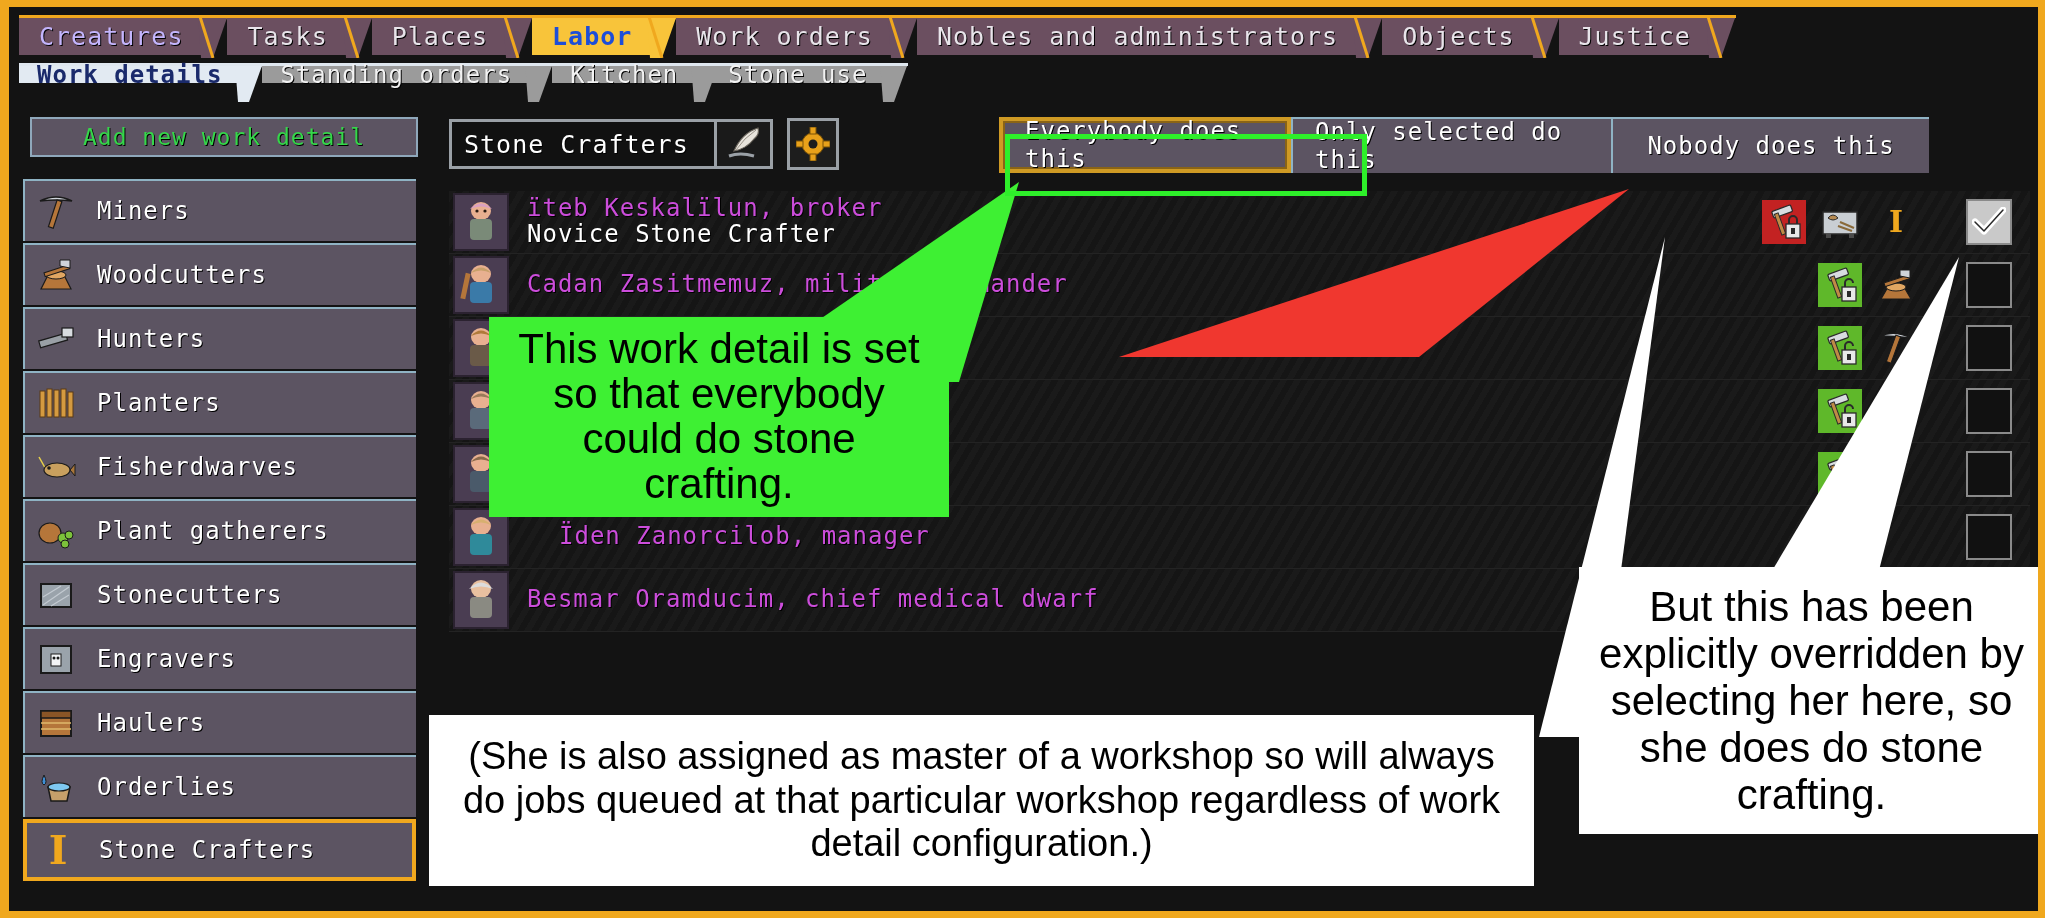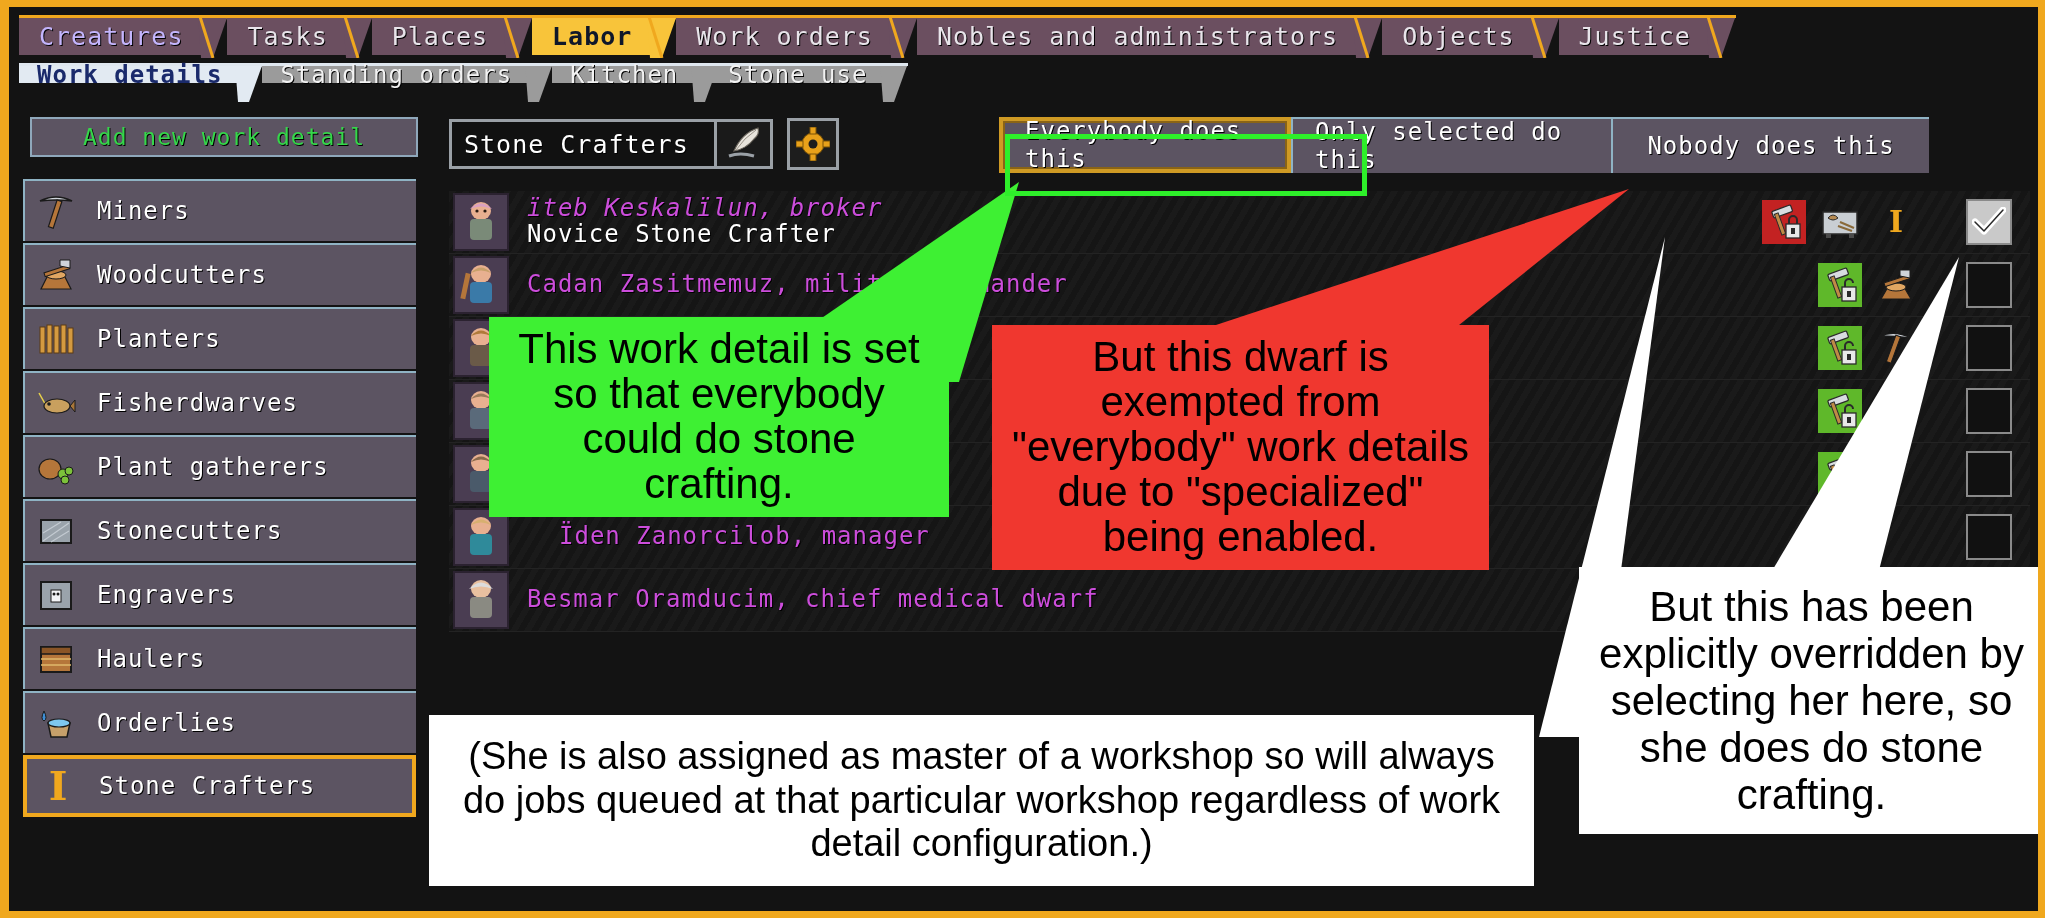--- a/index.html
+++ b/index.html
@@ -46,21 +46,21 @@
     border-left: 26px solid #6b4f60;
     border-top: 0 solid transparent;
     border-bottom: 40px solid transparent;
     z-index: -1;
   }
   .tab1 .notch {
     position: absolute; right: -27px; top: -3px;
     width: 30px; height: 43px;
     z-index: 3; pointer-events: none;
   }
-  .tab1.sel { background: #f8c43a; color: #0f172a; text-shadow: none; font-weight: bold;}
+  .tab1.sel { background: #f8c43a; color: #1d4ed8; text-shadow: none; font-weight: bold;}
   .tab1.sel::after { border-left-color: #f8c43a; }
 
   
   .tabrow2 {
     position: absolute; left: 10px; top: 56px;
     height: 38px;
     display: flex; align-items: stretch;
   }
   .tab2 {
     position: relative;
@@ -378,20 +378,29 @@
           <svg width="40" height="40" viewBox="0 0 40 40">
             <path d="M5 34 L12 20 L28 20 L35 34 Z" fill="#b5763a" stroke="#1a1a1a" stroke-width="1.2"></path>
             <ellipse cx="20" cy="20" rx="10" ry="4" fill="#e0a662" stroke="#1a1a1a" stroke-width="1"></ellipse>
             <rect x="8" y="14" width="26" height="4" transform="rotate(-18 20 16)" fill="#b5763a" stroke="#1a1a1a" stroke-width="1"></rect>
             <path d="M24 5 L34 5 L34 13 L24 11 Z" fill="#cfd4da" stroke="#1a1a1a" stroke-width="1"></path>
           </svg>
         </span>
         <span class="joblabel">Woodcutters</span>
       </div>
 
+      <div class="jobrow">
+        <span class="jobicon">
+          <svg width="40" height="40" viewBox="0 0 40 40">
+            <rect x="3" y="18" width="28" height="7" transform="rotate(-16 17 21)" fill="#9aa0a6" stroke="#1a1a1a" stroke-width="1.2"></rect>
+            <rect x="26" y="9" width="11" height="9" fill="#d8dce0" stroke="#1a1a1a" stroke-width="1.2"></rect>
+          </svg>
+        </span>
+        <span class="joblabel">Hunters</span>
+      </div>
 
       <div class="jobrow">
         <span class="jobicon">
           <svg width="40" height="40" viewBox="0 0 40 40">
             <g fill="#d49a40" stroke="#5b3a14" stroke-width="1">
               <rect x="4" y="8" width="5" height="26"></rect>
                 <rect x="11" y="6" width="5" height="28"></rect>
               <rect x="18" y="7" width="5" height="27"></rect>
                 <rect x="25" y="6" width="5" height="28"></rect>
               <rect x="32" y="9" width="5" height="25"></rect>
@@ -520,21 +529,21 @@
         <span class="dportrait">
           <svg width="42" height="48" viewBox="0 0 42 48">
             <ellipse cx="21" cy="13" rx="10" ry="9" fill="#e8b090"></ellipse>
             <path d="M10 11 Q21 0 32 11 Q21 6 10 11 Z" fill="#d9a0c0"></path>
             <rect x="10" y="21" width="22" height="21" rx="4" fill="#7a8a78"></rect>
             <circle cx="17" cy="13" r="1.6" fill="#2a1a10"></circle>
               <circle cx="25" cy="13" r="1.6" fill="#2a1a10"></circle>
           </svg>
         </span>
         <span class="dnames">
-          <span class="dname" style="display:block;font-style:italic;">ïteb Keskalïlun, broker</span>
+          <span class="dname" style="display:block;">ïteb Keskalïlun, broker</span>
           <span class="dprof" style="display:block;">Novice Stone Crafter</span>
         </span>
         <span class="dicons">
           <span class="sqicon red">
             <svg width="36" height="36" viewBox="0 0 36 36">
               <rect x="6" y="4" width="20" height="7" rx="1.5" transform="rotate(-20 16 7)" fill="#d8dce0" stroke="#2a2a2a" stroke-width="1.2"></rect>
               <rect x="12" y="9" width="4" height="22" transform="rotate(-20 14 20)" fill="#c08a46" stroke="#2a2a2a" stroke-width="1"></rect>
               <rect x="20" y="20" width="14" height="14" fill="#e8e8e8" stroke="#2a2a2a" stroke-width="1.3"></rect>
               <path d="M23 20 v-4 a4 4 0 0 1 8 0 v4" fill="none" stroke="#2a2a2a" stroke-width="2"></path>
               <rect x="25" y="24" width="4" height="6" fill="#2a2a2a"></rect>
@@ -756,23 +765,20 @@
   <div class="pointer" style="left:1640px; top:250px; width:320px; height:470px;">
     <svg width="320" height="470" viewBox="0 0 320 470">
       <polygon points="310,0 30,470 190,470" fill="#ffffff"></polygon>
     </svg>
   </div>
 
   <div class="anno green" style="left:480px; top:310px; width:460px; font-size:42px;">
     <span class="anno-text">This work detail is set so that everybody could do stone crafting.</span>
   </div>
 
-  <div class="anno red" style="left:983px; top:318px; width:497px; font-size:42px;">
-    <span class="anno-text">But this dwarf is exempted from "everybody" work details due to "specialized" being enabled.</span>
-  </div>
 
   <div class="anno white" style="left:420px; top:708px; width:1105px; font-size:38px; line-height:1.15;">
     <span class="anno-text" style="padding:20px 26px;">(She is also assigned as master of a workshop so will always do jobs queued at that particular workshop regardless of work detail configuration.)</span>
   </div>
 
   <div class="anno white" style="left:1570px; top:560px; width:465px; font-size:42px; line-height:1.12;">
     <span class="anno-text" style="padding:16px 14px;">But this has been explicitly overridden by selecting her here, so she does do stone crafting.</span>
   </div>
 
 </div>

